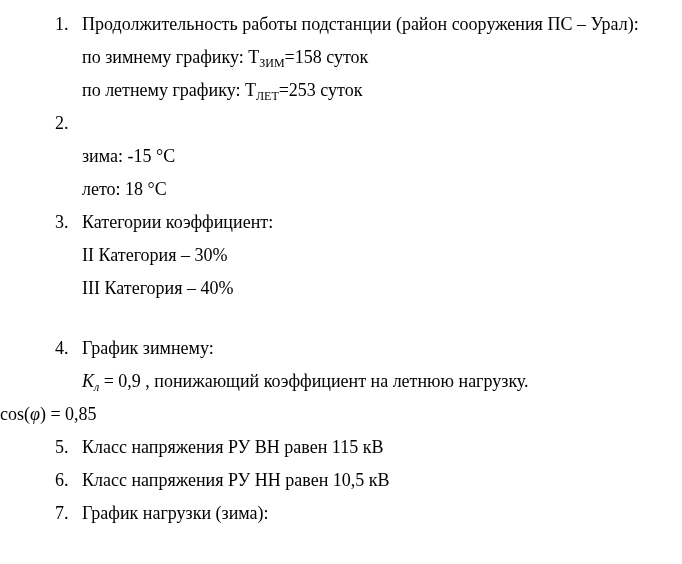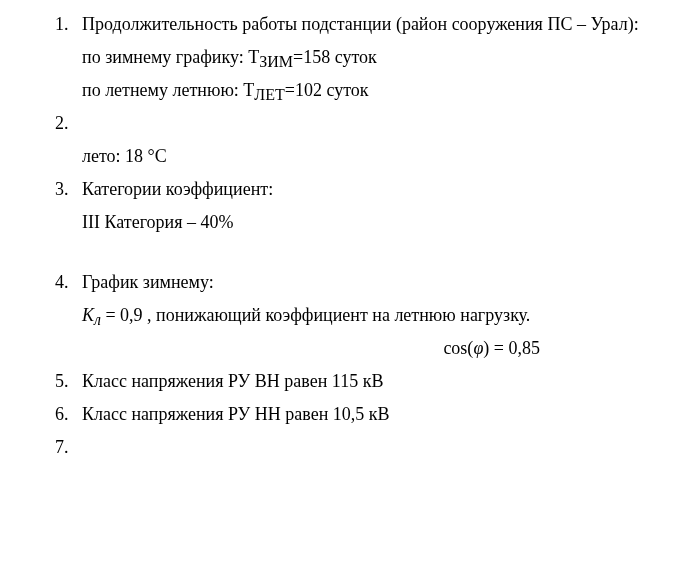--- a/index.html
+++ b/index.html
@@ -23,67 +23,69 @@
   .num {
     flex: 0 0 27px;
     width: 27px;
   }
   .txt { flex: 0 0 auto; }
   .gap { margin-top: 27px; }
   .center {
     display: block;
     margin-left: -55px;
     width: 540px;
-    text-align: right;
+    text-align: left;
   }
   sub.ss {
-    font-size: 16px;
+    font-size: 12px;
     line-height: 0;
     vertical-align: -4px;
   }
   .it { font-style: italic; }
 </style>
 </head>
 <body>
 
 <div class="doc">
 
   <div class="line">
     <span class="num">1.</span>
     <span class="txt">Продолжительность работы подстанции (район сооружения ПС – Урал):</span>
   </div>
   <div class="line">
     <span class="num"></span>
     <span class="txt"><span>по зимнему графику: Т</span><sub class="ss">ЗИМ</sub><span>=158 суток</span></span>
   </div>
   <div class="line">
     <span class="num"></span>
-    <span class="txt"><span>по летнему летнюю: Т</span><sub class="ss">ЛЕТ</sub><span>=102 суток</span></span>
+    <span class="txt"><span>по летнему графику: Т</span><sub class="ss">ЛЕТ</sub><span>=253 суток</span></span>
   </div>
 
   <div class="line">
     <span class="num">2.</span>
   </div>
   <div class="line">
     <span class="num"></span>
+    <span class="txt">зима: -15 °С</span>
   </div>
   <div class="line">
     <span class="num"></span>
     <span class="txt">лето: 18 °С</span>
   </div>
 
   <div class="line">
     <span class="num">3.</span>
     <span class="txt">Категории коэффициент:</span>
   </div>
   <div class="line">
     <span class="num"></span>
   </div>
   <div class="line">
     <span class="num"></span>
+    <span class="txt">II Категория – 30%</span>
   </div>
   <div class="line">
     <span class="num"></span>
     <span class="txt">III Категория – 40%</span>
   </div>
 
   <div class="line gap">
     <span class="num">4.</span>
     <span class="txt">График зимнему:</span>
   </div>
@@ -98,15 +100,16 @@
     <span class="txt">Класс напряжения РУ ВН равен 115 кВ</span>
   </div>
 
   <div class="line">
     <span class="num">6.</span>
     <span class="txt">Класс напряжения РУ НН равен 10,5 кВ</span>
   </div>
 
   <div class="line">
     <span class="num">7.</span>
+    <span class="txt">График нагрузки (зима):</span>
   </div>
 
 </div>
 
 </body></html>

